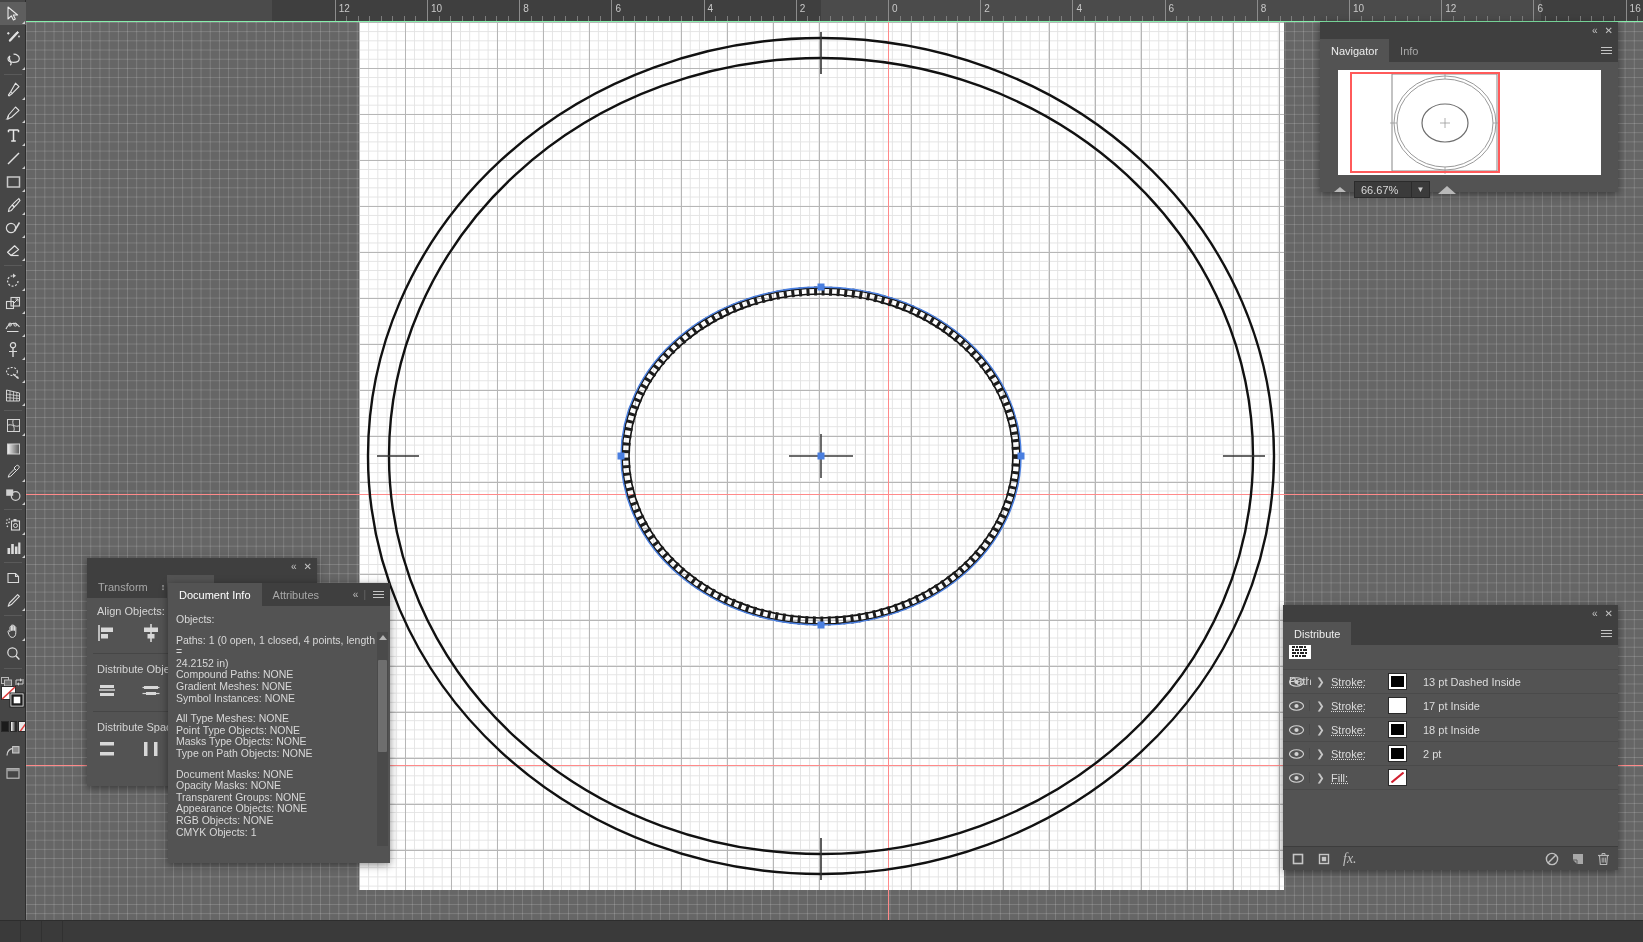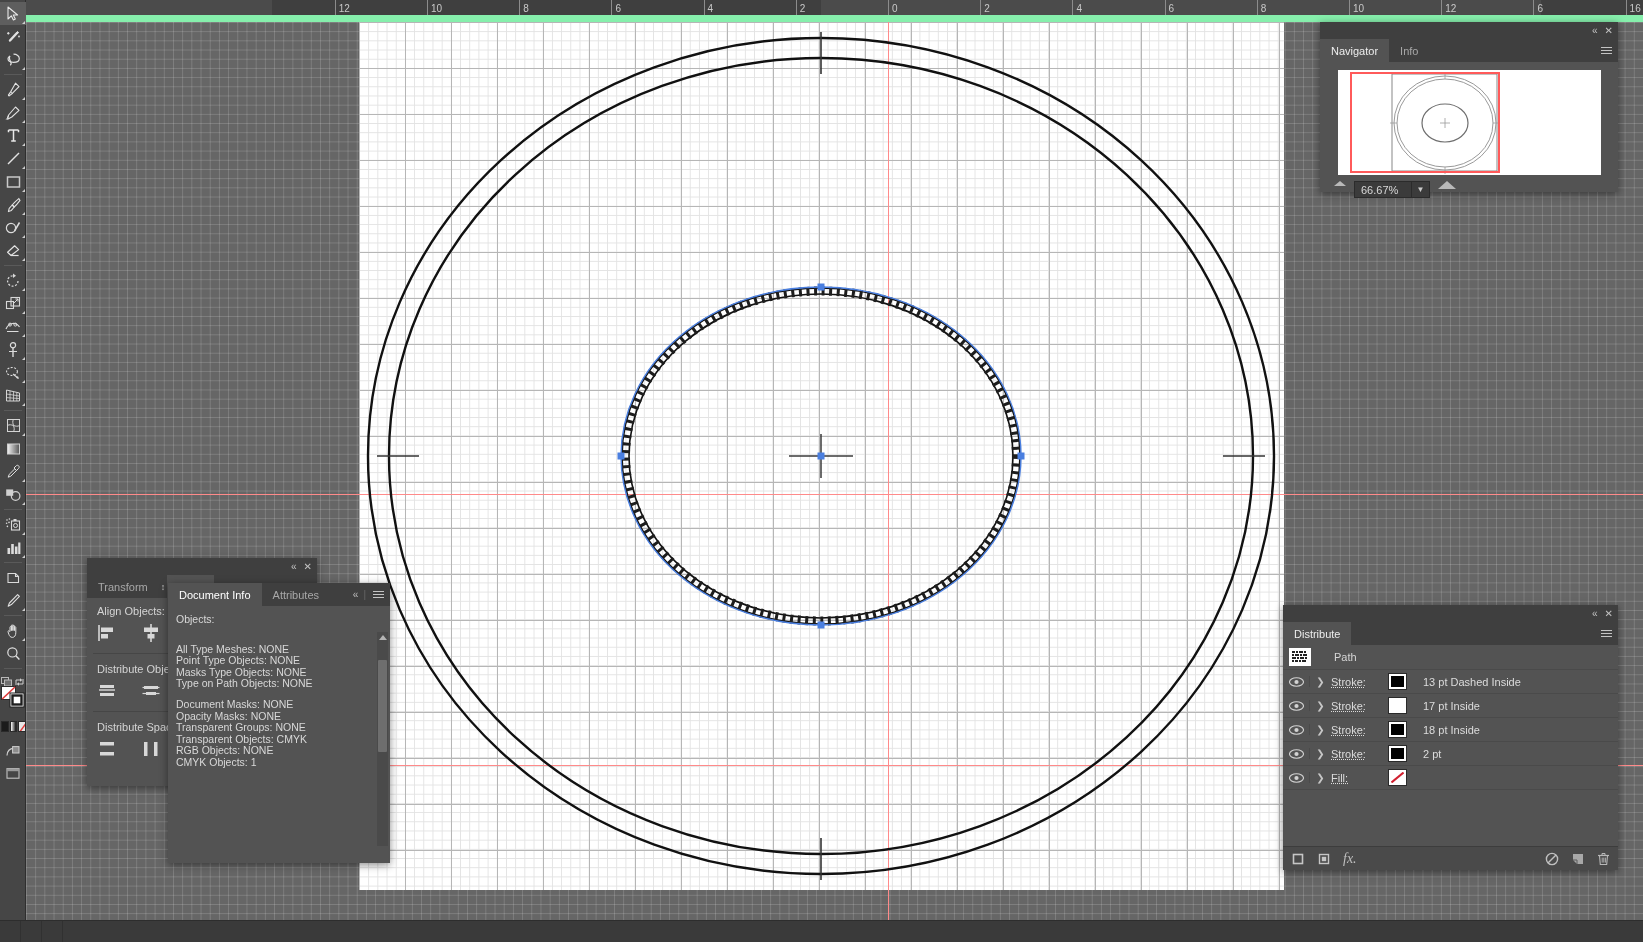--- a/index.html
+++ b/index.html
@@ -7,21 +7,21 @@
     width: 1643px; height: 942px;
     background: #3a3a3a;
     font-family: "Liberation Sans", sans-serif;
     overflow: hidden;
   }
   #app { position: relative; width: 1643px; height: 942px; }
 
   
   .ruler-h {
     position: absolute; left: 26px; top: 0; width: 1617px; height: 22px;
-    background: #3f3f3f; border-bottom: 7px solid #86efac;
+    background: #3f3f3f; border-bottom: 1px solid #86efac;
     overflow: hidden;
     text-align: center;
   }
   .ruler-h .tick {
     position: absolute; top: 0; width: 1px; background: #7d7d7d;
   }
   .ruler-h .tick.major { height: 22px; background: #8c8c8c; }
   .ruler-h .tick.minor { height: 6px; top: 16px; }
   .ruler-h .rlabel {
     position: absolute; top: 3px; font-size: 10px; color: #c9c9c9;
@@ -126,21 +126,21 @@
   
   #navigator { left: 1320px; top: 22px; width: 298px; height: 170px; }
   .nav-thumb {
     margin: 8px auto 0; width: 263px; height: 105px; background: #fff;
     position: relative; overflow: hidden;
   }
   .nav-view {
     position: absolute; border: 2px solid #ff5a5a;
   }
   .nav-footer {
-    display: flex; align-items: flex-start; gap: 8px;
+    display: flex; align-items: center; gap: 8px;
     padding: 6px 10px 0 14px;
   }
   .zoom-box {
     background: #3b3b3b; border: 1px solid #2b2b2b; color: #d8d8d8;
     font-size: 11px; padding: 2px 6px; width: 58px; height: 17px;
     display: flex; align-items: center;
   }
   .zoom-caret {
     width: 18px; height: 17px; background: #3b3b3b; border: 1px solid #2b2b2b;
     border-left: none; display: flex; align-items: center; justify-content: center;
@@ -153,22 +153,23 @@
   }
   .tri-lg {
     border-left: 9px solid transparent; border-right: 9px solid transparent;
     border-bottom: 8px solid #b9b9b9;
   }
 
   
   #appearance { left: 1283px; top: 605px; width: 335px; height: 265px; }
   .app-rows { background: #535353; }
   .app-head {
-    display: flex; align-items: center; height: 25px; padding-left: 6px; gap: 23px;
+    display: flex; align-items: flex-start; height: 25px; padding-left: 6px; gap: 16px;
     border-bottom: 1px solid #4a4a4a;
+    flex-direction: column;
   }
   .path-thumb {
     width: 22px; height: 18px; background: #fff;
     display: flex; align-items: center; justify-content: center;
   }
   .app-row {
     display: flex; align-items: center; height: 24px;
     border-bottom: 1px solid #4a4a4a; font-size: 11px; color: #dcdcdc;
   }
   .eye-cell { width: 26px; display: flex; justify-content: center; }
@@ -999,33 +1000,40 @@
             <span></span>
             <span></span>
             <span></span>
           </span>
       </div>
     </div>
 
     <div class="doc-body">
       <p>Objects:</p>
       <div class="doc-gap"></div>
+      <div id="docg1">
+          <p>Paths: 1 (0 open, 1 closed, 4 points, length =</p>
+          <p>24.2152 in)</p>
+          <p>Compound Paths: NONE</p>
+          <p>Gradient Meshes: NONE</p>
+          <p>Symbol Instances: NONE</p>
+        </div>
       <div class="doc-gap"></div>
       <div id="docg2">
           <p>All Type Meshes: NONE</p>
           <p>Point Type Objects: NONE</p>
           <p>Masks Type Objects: NONE</p>
           <p>Type on Path Objects: NONE</p>
         </div>
       <div class="doc-gap"></div>
       <div id="docg3">
           <p>Document Masks: NONE</p>
           <p>Opacity Masks: NONE</p>
           <p>Transparent Groups: NONE</p>
-          <p>Transparent Objects: CMYK</p>
+          <p>Appearance Objects: NONE</p>
           <p>RGB Objects: NONE</p>
           <p>CMYK Objects: 1</p>
         </div>
 
       <div class="scrollbar">
         <div class="scroll-ar sa-up"></div>
         <div class="scroll-thumb"></div>
 
       </div>
     </div>

